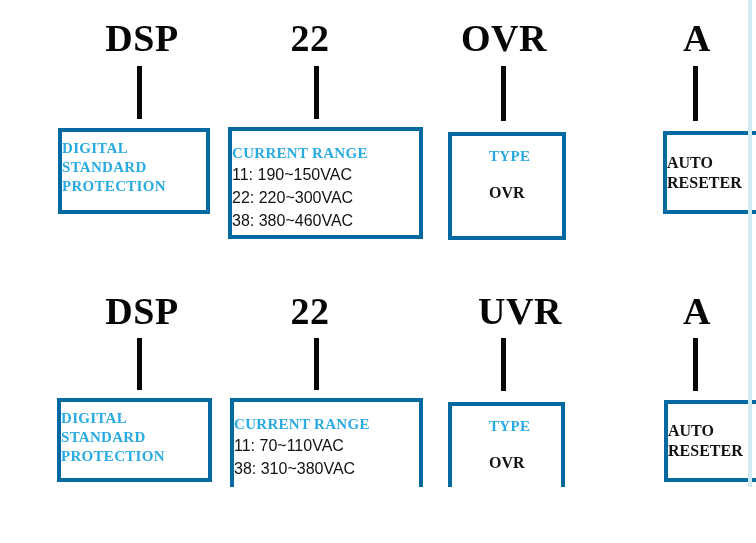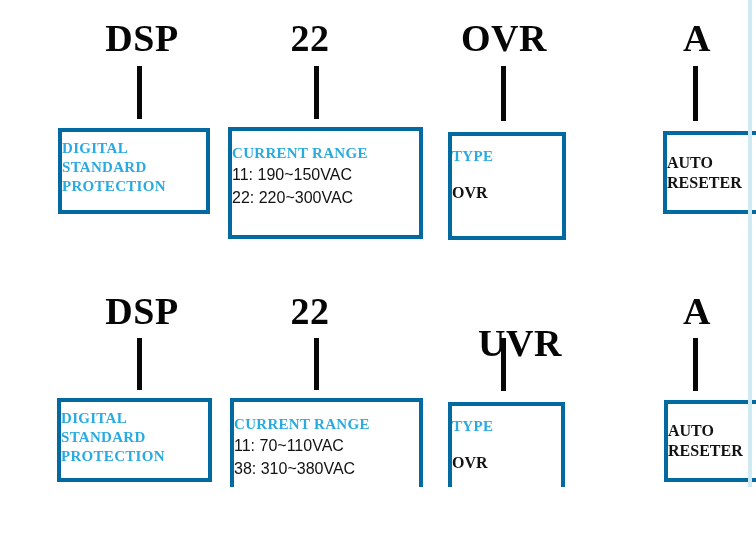--- a/index.html
+++ b/index.html
@@ -78,21 +78,21 @@
   }
   .black-line {
     font-family: "Liberation Serif", serif;
     font-weight: bold;
     font-size: 16px;
     line-height: 20px;
     color: #121212;
   }
   .pad-top-7  { padding-top: 7px; }
   .pad-top-8  { padding-top: 12px; }
-  .pad-top-10 { padding-top: 10px; }
+  .pad-top-10 { padding-top: 10px; padding-left: 37px; }
   .value-gap  { margin-top: 17px; }
   .center-v {
     display: flex;
     flex-direction: column;
     justify-content: center;
     margin-left: 24px;
   }
 </style>
 </head>
 <body>
@@ -108,20 +108,21 @@
       <div class="cyan-line">STANDARD</div>
       <div class="cyan-line">PROTECTION</div>
     </div>
 
     <div class="code" style="left:250px; top:16px;">22</div>
     <div class="tick" style="left:314px; top:66px; height:53px;"></div>
     <div class="box pad-top-8" style="left:228px; top:127px; width:195px; height:112px;">
       <div class="box-title">CURRENT RANGE</div>
       <div class="item-line">11: 190~150VAC</div>
       <div class="item-line">22: 220~300VAC</div>
+      <div class="item-line">38: 380~460VAC</div>
     </div>
 
     <div class="code" style="left:444px; top:16px;">OVR</div>
     <div class="tick" style="left:501px; top:66px; height:55px;"></div>
     <div class="box pad-top-10" style="left:448px; top:132px; width:118px; height:108px;">
       <div class="box-title">TYPE</div>
       <div class="black-line value-gap">OVR</div>
     </div>
 
     <div class="code" style="left:637px; top:16px;">A</div>
@@ -143,21 +144,21 @@
     </div>
 
     <div class="code" style="left:250px; top:289px;">22</div>
     <div class="tick" style="left:314px; top:338px; height:52px;"></div>
     <div class="box pad-top-8" style="left:230px; top:398px; width:193px; height:112px;">
       <div class="box-title">CURRENT RANGE</div>
       <div class="item-line">11: 70~110VAC</div>
       <div class="item-line">38: 310~380VAC</div>
     </div>
 
-    <div class="code" style="left:460px; top:289px;margin-top:32px;">UVR</div>
+    <div class="code" style="left:460px; top:289px;">UVR</div>
     <div class="tick" style="left:501px; top:338px; height:53px;"></div>
     <div class="box pad-top-10" style="left:448px; top:402px; width:117px; height:106px;">
       <div class="box-title">TYPE</div>
       <div class="black-line value-gap">OVR</div>
     </div>
 
     <div class="code" style="left:637px; top:289px;">A</div>
     <div class="tick" style="left:693px; top:338px; height:53px;"></div>
     <div class="box center-v" style="left:640px; top:400px; width:110px; height:82px;">
       <div class="black-line">AUTO</div>

